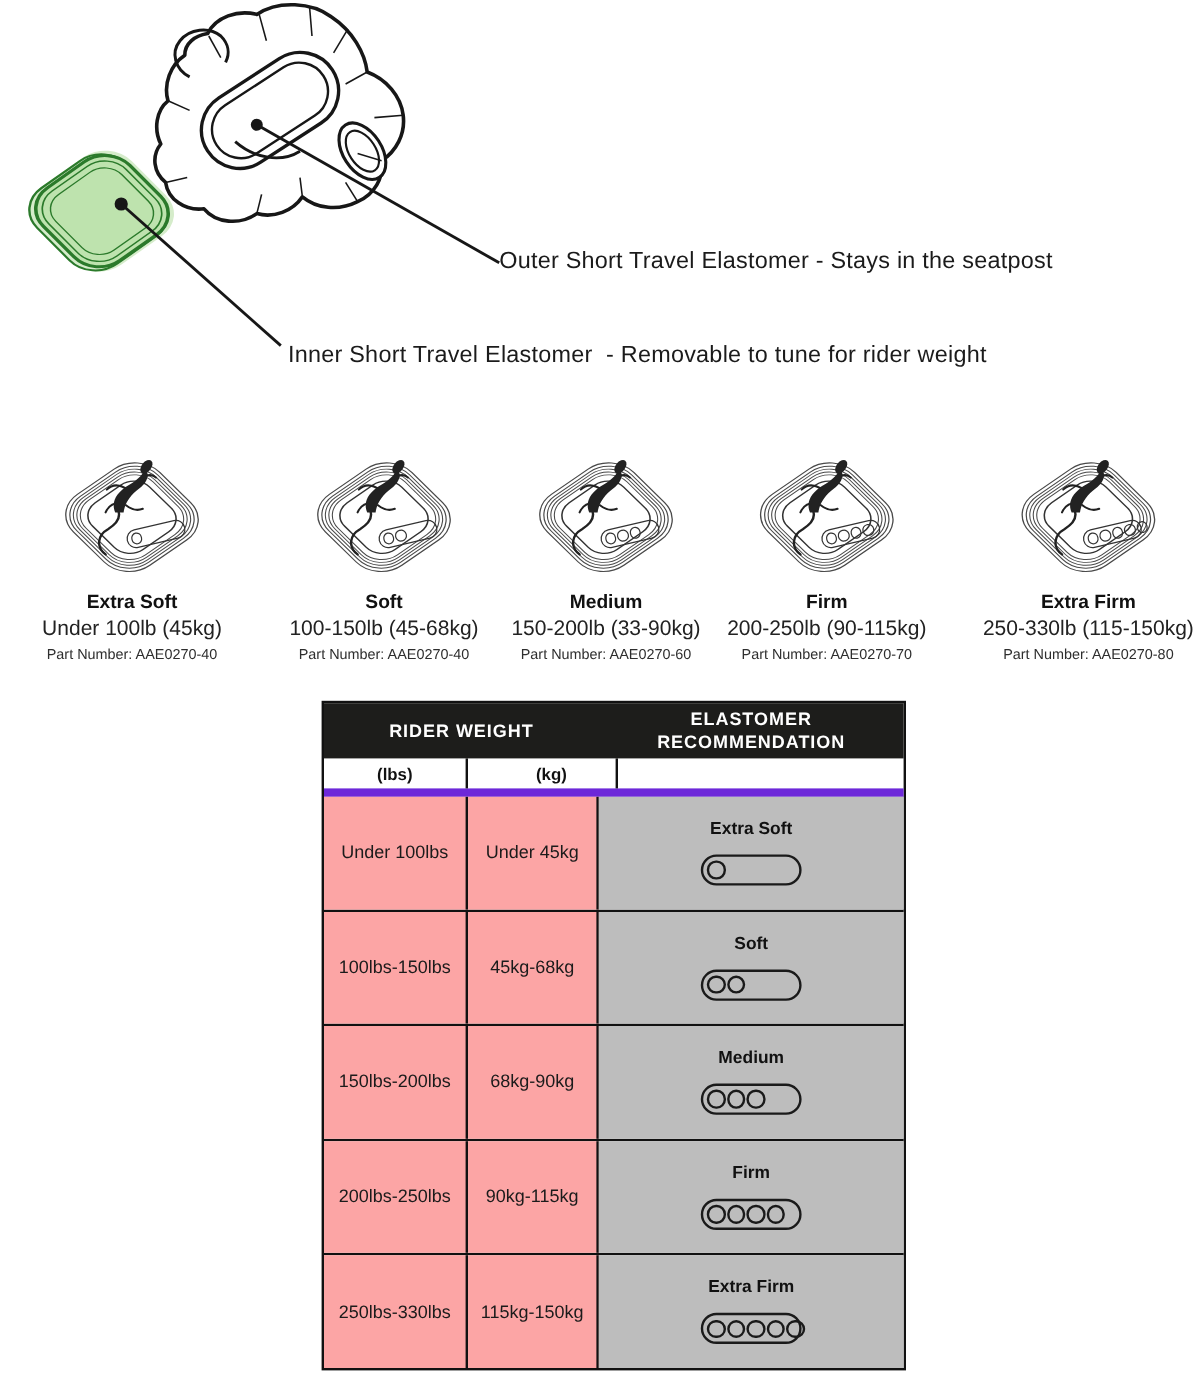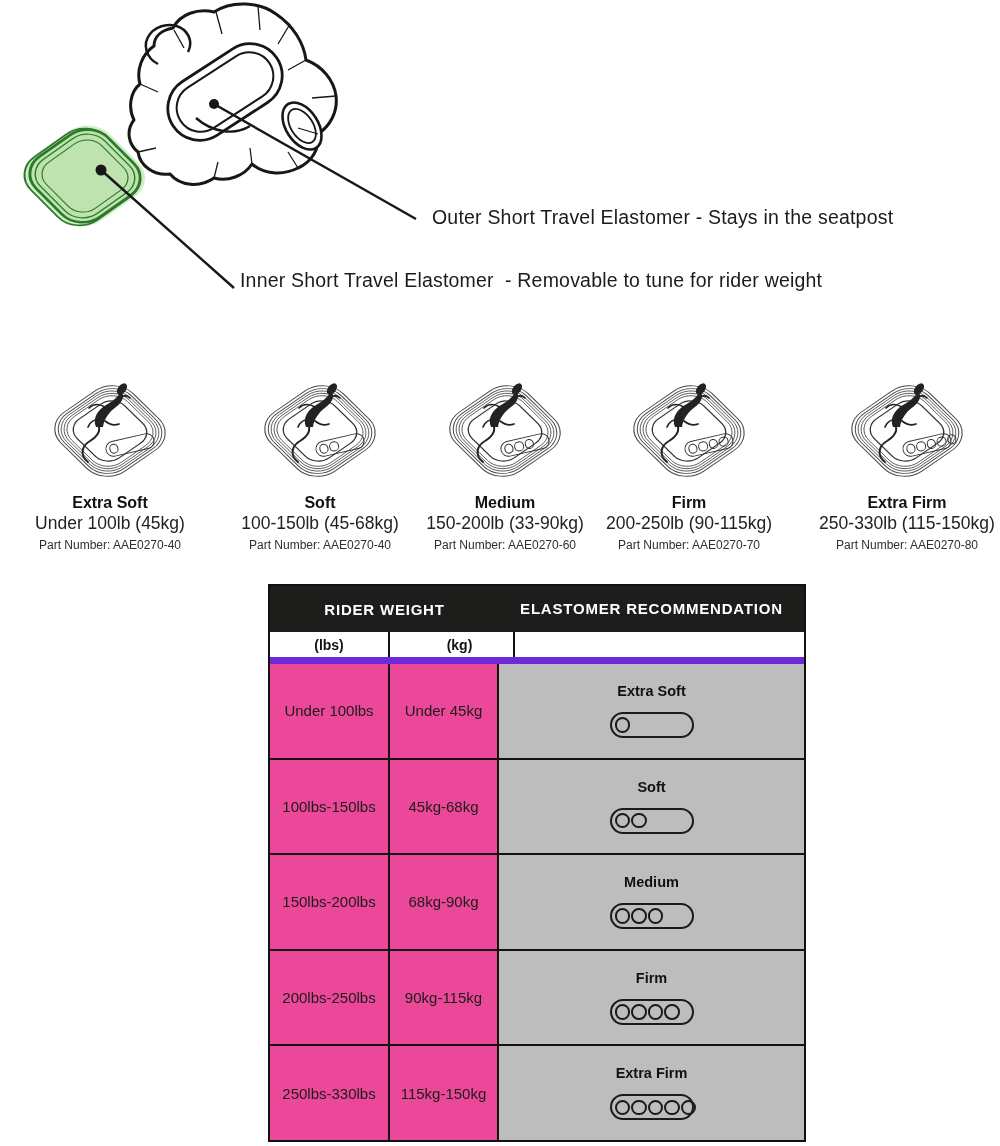--- a/index.html
+++ b/index.html
@@ -3,22 +3,22 @@
 <meta charset="utf-8">
 <style>
   html,body{margin:0;padding:0;background:#fff;}
   .page{position:relative;width:1000px;height:1146px;background:#fff;overflow:hidden;
         font-family:"Liberation Sans",sans-serif;color:#1c1c1c;}
   svg{display:block;}
 
   
   .diagram-svg{position:absolute;left:0;top:0;}
   .dlabel{position:absolute;font-size:19.5px;letter-spacing:.2px;color:#1b1b1b;white-space:pre;}
-  .dlabel.outer{left:432px;top:206px;}
-  .dlabel.inner{left:240px;top:269px;}
+  .dlabel.outer{left:416px;top:206px;}
+  .dlabel.inner{left:240px;top:285px;}
 
   
   .intro{position:absolute;left:5px;top:335px;width:985px;font-size:17.6px;color:#1b1b1b;}
 
   
   .card{position:absolute;top:374px;width:190px;text-align:center;}
   .card .bottom-icon{margin:0 auto;}
   .oname{margin-top:2px;font-size:16px;font-weight:bold;color:#111;}
   .wrange{margin-top:1px;font-size:17.5px;color:#222;}
   .opart{margin-top:4px;font-size:12px;color:#2e2e2e;}
@@ -28,37 +28,37 @@
   .pill-lg{width:84px;height:26px;border:2.2px solid #1a1a1a;border-radius:14px;
            padding-left:3px;gap:1px;margin:13px auto 0 auto;}
   .pill-lg .dot{width:15.5px;height:15.5px;border:2.2px solid #1a1a1a;border-radius:50%;
                 box-sizing:border-box;background:transparent;flex:0 0 auto;}
   .pill-sm{position:absolute;left:90px;top:63px;width:50px;height:16px;border:1.5px solid #333;
            border-radius:9px;padding-left:2.5px;gap:1px;transform:rotate(-13deg);}
   .pill-sm .dot{width:9.5px;height:9.5px;border:1.5px solid #333;border-radius:50%;
                 box-sizing:border-box;background:transparent;flex:0 0 auto;}
 
   
-  .rec-table{position:absolute;left:268px;top:584px;width:538px;border:2px solid #111;
+  .rec-table{position:absolute;left:268px;top:584px;width:487px;border:2px solid #111;
              box-sizing:border-box;background:#fff;}
   .thead{height:46px;background:var(--header-black,#1d1d1b);display:flex;color:#fff;}
   .th-weight{width:229px;display:flex;align-items:center;justify-content:center;
              font-size:15px;font-weight:bold;letter-spacing:.8px;}
   .th-rec{flex:1;display:flex;align-items:center;justify-content:center;text-align:center;
           font-size:15px;font-weight:bold;letter-spacing:.8px;line-height:1.3;}
   .subrow{display:flex;height:25px;border-bottom:7px solid #6d28d9;gap:16px;}
   .subrow .cell{display:flex;align-items:center;justify-content:center;
                 font-size:14px;font-weight:bold;color:#111;}
   .col-lbs{width:120px;border-right:2px solid #111;box-sizing:border-box;}
   .col-kg{width:109px;border-right:2px solid #111;box-sizing:border-box;}
   .col-rec{flex:1;}
   .trow{display:flex;height:93.6px;border-bottom:2px solid #111;}
   .trow:last-child{border-bottom:none;}
   .trow .wcell{display:flex;align-items:center;justify-content:center;font-size:15px;
-               color:#1b1b1b;background:#ec4899;}
+               color:#1b1b1b;background:#fca5a5;}
   .trow .rcell{background:var(--cell-gray,#bdbdbd);display:flex;flex-direction:column;
                align-items:center;padding-top:19px;box-sizing:border-box;}
   .rec-name{font-size:14.5px;font-weight:bold;color:#111;}
 </style>
 </head>
 <body>
 
 <svg width="0" height="0" style="position:absolute" aria-hidden="true">
   <defs>
     <symbol id="bottom-icon" viewBox="0 0 150 118">

